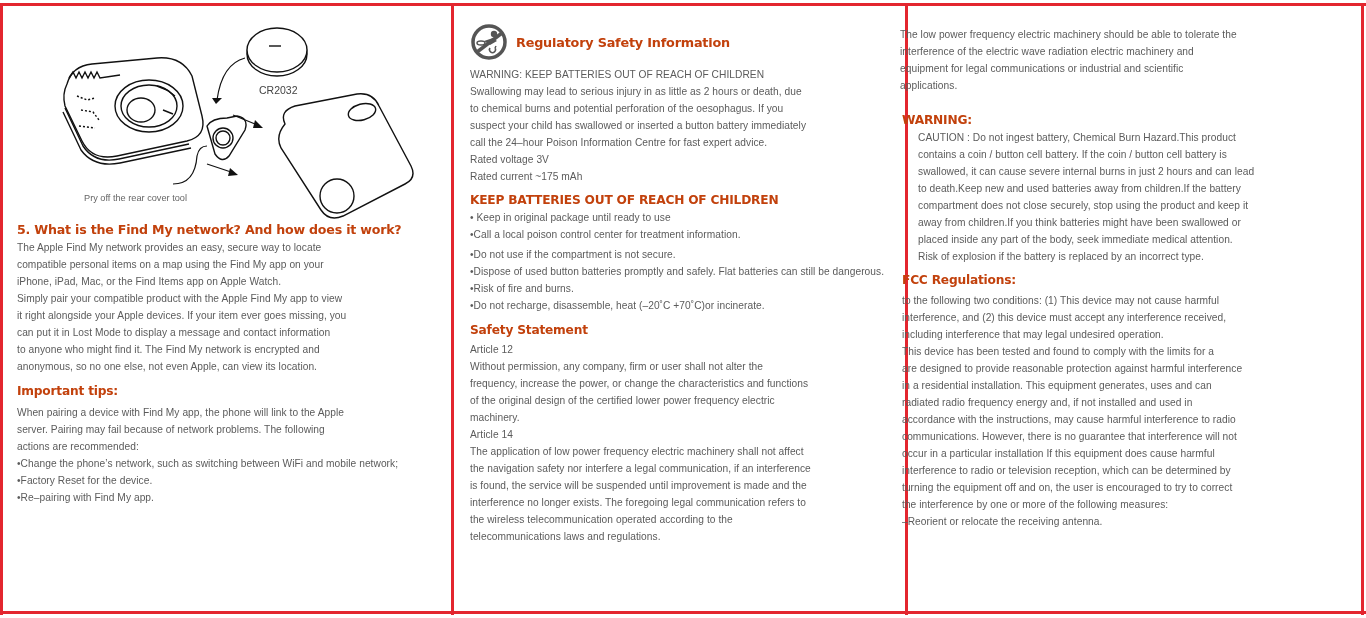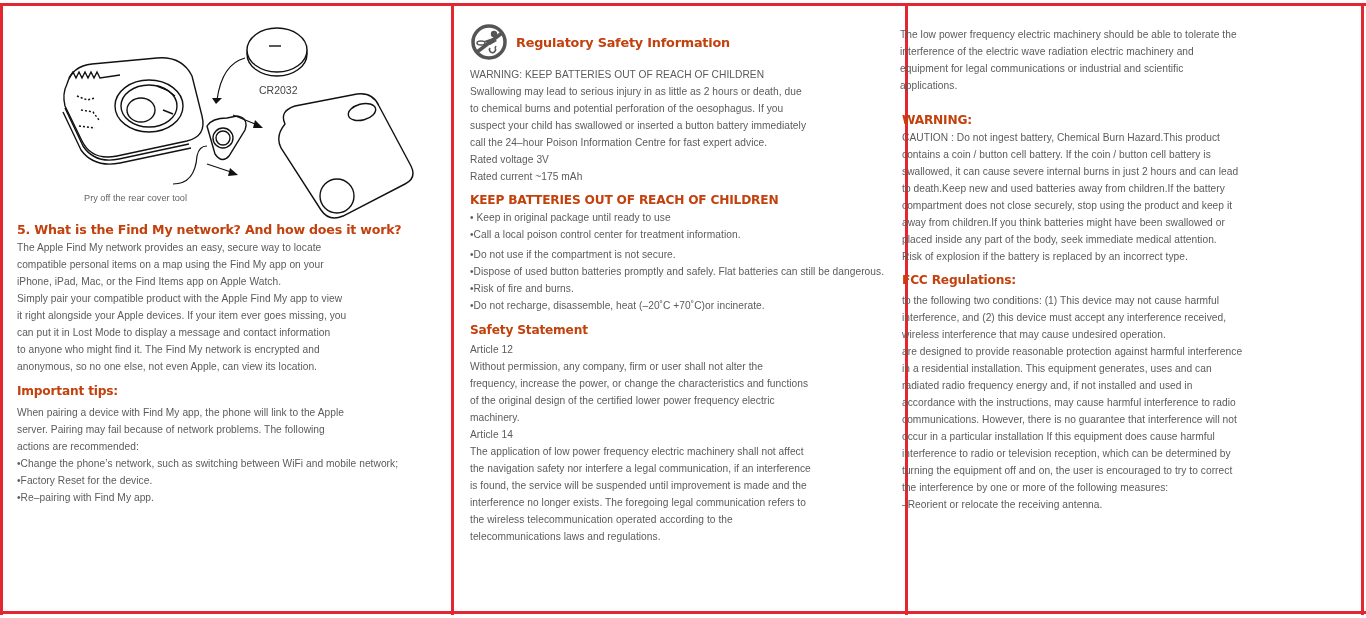--- a/index.html
+++ b/index.html
@@ -154,35 +154,36 @@
 </div>
 
 <div class="panel p3">
   <div style="margin-top:20px;">
     <p>The low power frequency electric machinery should be able to tolerate the</p>
     <p>interference of the electric wave radiation electric machinery and</p>
     <p>equipment for legal communications or industrial and scientific</p>
     <p>applications.</p>
   </div>
   <h3 class="sub" style="margin-top:17px;margin-left:2px;">WARNING:</h3>
-  <div style="padding-left:2px;">
+  <div style="padding-left:2px;margin-left:16px;">
     <p>CAUTION : Do not ingest battery, Chemical Burn Hazard.This product</p>
     <p>contains a coin / button cell battery. If the coin / button cell battery is</p>
     <p>swallowed, it can cause severe internal burns in just 2 hours and can lead</p>
     <p>to death.Keep new and used batteries away from children.If the battery</p>
     <p>compartment does not close securely, stop using the product and keep it</p>
     <p>away from children.If you think batteries might have been swallowed or</p>
     <p>placed inside any part of the body, seek immediate medical attention.</p>
     <p>Risk of explosion if the battery is replaced by an incorrect type.</p>
   </div>
   <h3 class="sub" style="margin-top:6px;margin-left:2px;margin-bottom:3px;">FCC Regulations:</h3>
   <div style="padding-left:2px;">
     <p>to the following two conditions: (1) This device may not cause harmful</p>
     <p>interference, and (2) this device must accept any interference received,</p>
-    <p>wireless interference that may cause undesired operation.</p>
+    <p>including interference that may legal undesired operation.</p>
+    <p>This device has been tested and found to comply with the limits for a</p>
     <p>are designed to provide reasonable protection against harmful interference</p>
     <p>in a residential installation. This equipment generates, uses and can</p>
     <p>radiated radio frequency energy and, if not installed and used in</p>
     <p>accordance with the instructions, may cause harmful interference to radio</p>
     <p>communications. However, there is no guarantee that interference will not</p>
     <p>occur in a particular installation If this equipment does cause harmful</p>
     <p>interference to radio or television reception, which can be determined by</p>
     <p>turning the equipment off and on, the user is encouraged to try to correct</p>
     <p>the interference by one or more of the following measures:</p>
     <p>–Reorient or relocate the receiving antenna.</p>

